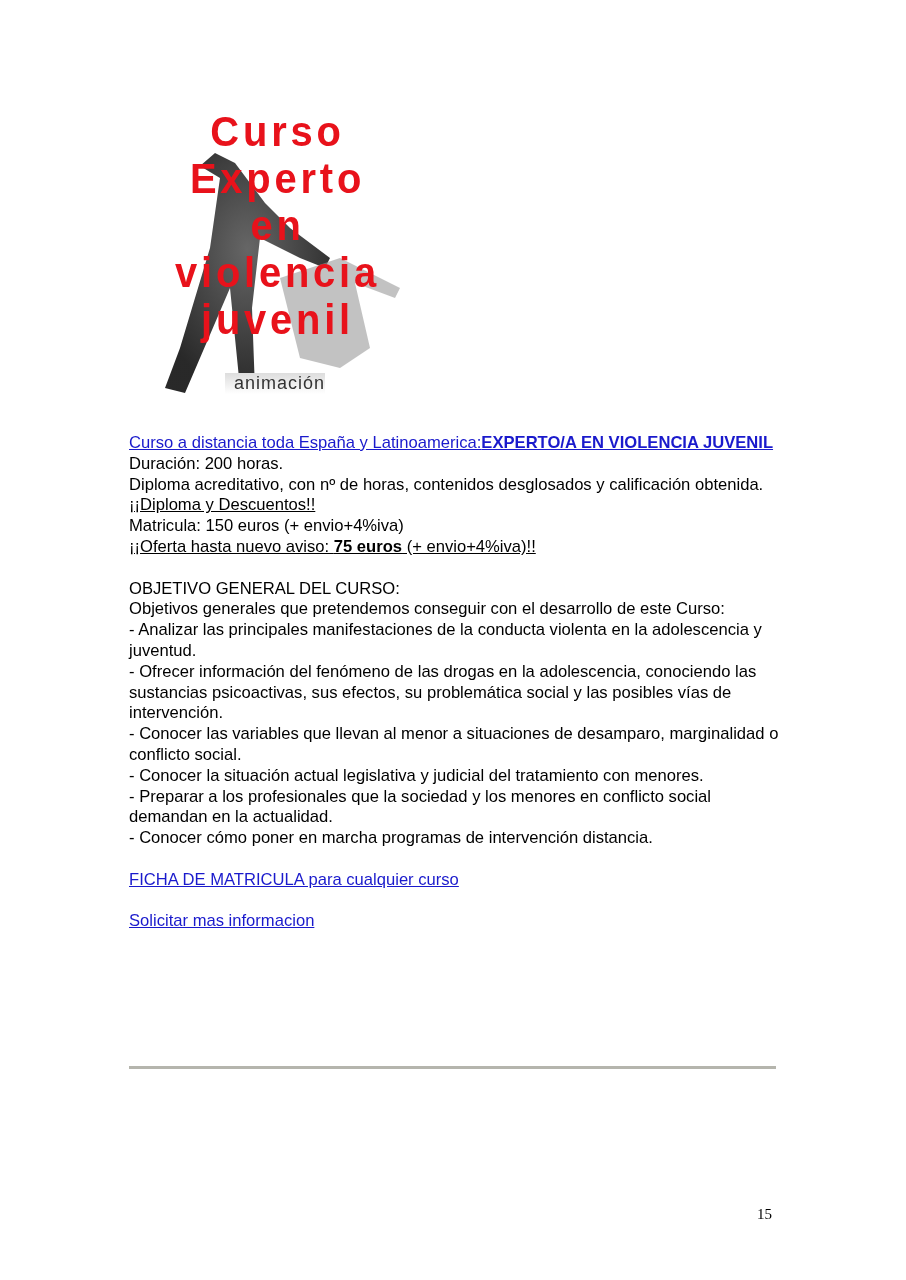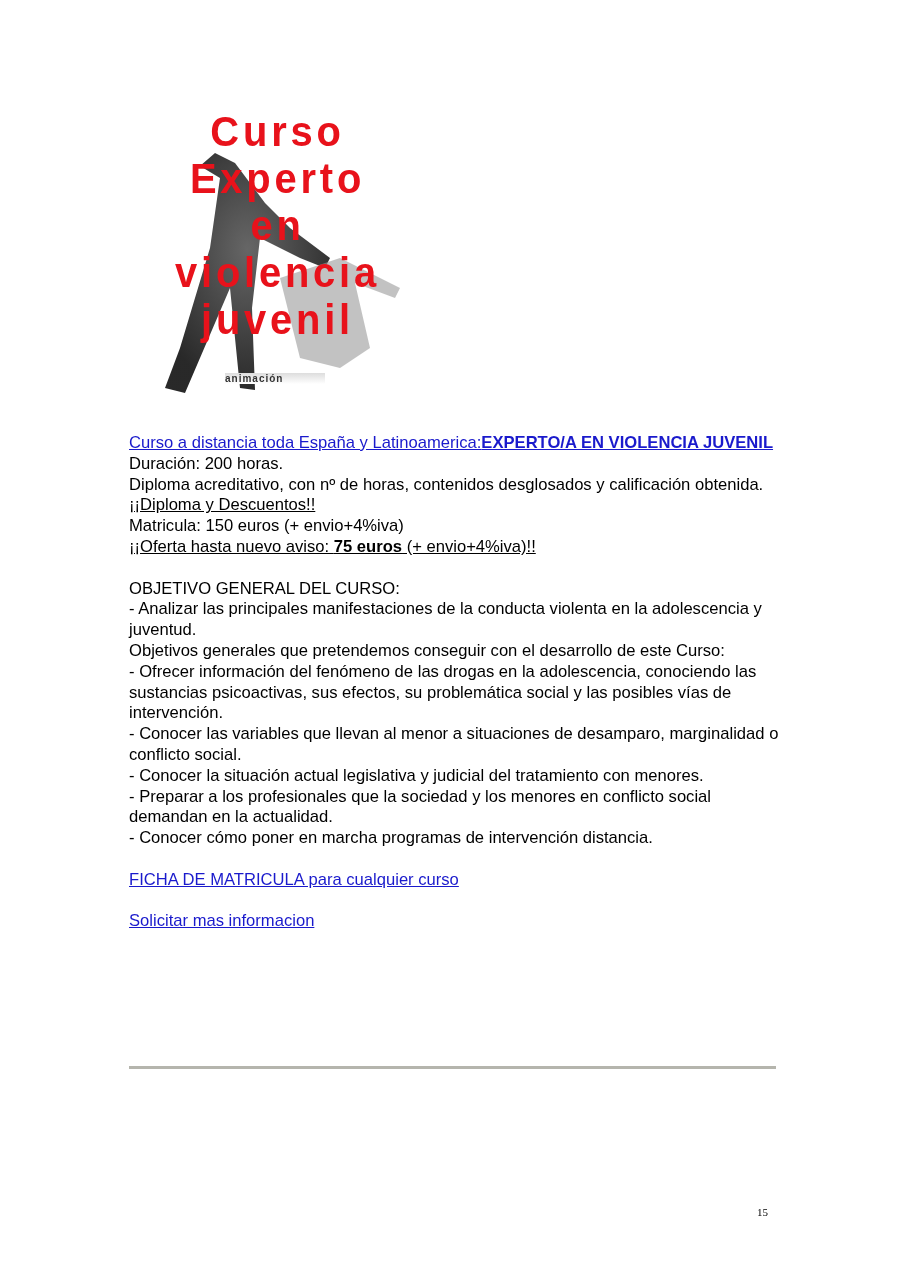--- a/index.html
+++ b/index.html
@@ -2,33 +2,33 @@
 <html><head>
 <meta charset="utf-8">
 <style>
   html, body { margin: 0; padding: 0; background: #ffffff; }
   body { width: 906px; height: 1280px; position: relative; overflow: hidden;
          font-family: "Liberation Sans", sans-serif; color: #000; }
   .logo { position: absolute; left: 140px; top: 108px; width: 275px; height: 295px; }
   .logo-text { position: absolute; left: 0; top: 0; width: 275px; text-align: center;
          font-family: "Liberation Sans", sans-serif; font-weight: 900; color: #e8121b;
          font-size: 42px; line-height: 47px; letter-spacing: 4px; transform: scaleX(0.95); }
-  .logo-caption { position: absolute; left: 85px; top: 265px; width: 100px; text-align: left;
-         font-family: "Liberation Sans", sans-serif; font-weight: 700; font-size: 10px;
+  .logo-caption { position: absolute; left: 85px; top: 265px; width: 100px; text-align: right;
+         font-family: "Liberation Sans", sans-serif; font-weight: 400; font-size: 18px;
          color: #333; letter-spacing: 1px; background: linear-gradient(#ddd,#fff); }
   .content { position: absolute; left: 129px; top: 433px; width: 650px;
          font-size: 16.6px; line-height: 20.8px; }
   .content p { margin: 0; }
   .blank { height: 20.8px; }
   a { color: #1a1acc; text-decoration: underline; }
   .u { text-decoration: underline; }
   .rule { position: absolute; left: 129px; top: 1066px; width: 647px; height: 0;
           border-top: 3px solid #b5b5ad; }
   .pagenum { position: absolute; left: 757px; top: 1206px;
-          font-family: "Liberation Serif", serif; font-size: 11px; }
+          font-family: "Liberation Serif", serif; font-size: 15px; }
 </style>
 </head>
 <body>
 
 <div class="logo">
   <svg width="275" height="295" style="position:absolute;left:0;top:0">
     <defs>
       <radialGradient id="g1" cx="50%" cy="40%" r="60%">
         <stop offset="0%" stop-color="#555"></stop>
           <stop offset="100%" stop-color="#111"></stop>
@@ -51,22 +51,22 @@
   <p>
     <a href="#"><span>Curso a distancia toda España y Latinoamerica:</span><b>EXPERTO/A EN VIOLENCIA JUVENIL</b></a>
   </p>
   <p>Duración: 200 horas.</p>
   <p>Diploma acreditativo, con nº de horas, contenidos desglosados y calificación obtenida.</p>
   <p class="u">¡¡Diploma y Descuentos!!</p>
   <p>Matricula: 150 euros (+ envio+4%iva)</p>
   <p class="u"><span>¡¡Oferta hasta nuevo aviso: </span><b>75 euros</b><span> (+ envio+4%iva)!!</span></p>
   <div class="blank"></div>
   <p>OBJETIVO GENERAL DEL CURSO:</p>
+  <p>Objetivos generales que pretendemos conseguir con el desarrollo de este Curso:</p>
   <p>- Analizar las principales manifestaciones de la conducta violenta en la adolescencia y juventud.</p>
-  <p>Objetivos generales que pretendemos conseguir con el desarrollo de este Curso:</p>
   <p>- Ofrecer información del fenómeno de las drogas en la adolescencia, conociendo las sustancias psicoactivas, sus efectos, su problemática social y las posibles vías de intervención.</p>
   <p>- Conocer las variables que llevan al menor a situaciones de desamparo, marginalidad o conflicto social.</p>
   <p>- Conocer la situación actual legislativa y judicial del tratamiento con menores.</p>
   <p>- Preparar a los profesionales que la sociedad y los menores en conflicto social demandan en la actualidad.</p>
   <p>- Conocer cómo poner en marcha programas de intervención distancia.</p>
   <div class="blank"></div>
   <p><a href="#">FICHA DE MATRICULA para cualquier curso</a></p>
   <div class="blank"></div>
   <p><a href="#">Solicitar mas informacion</a></p>
 </div>

